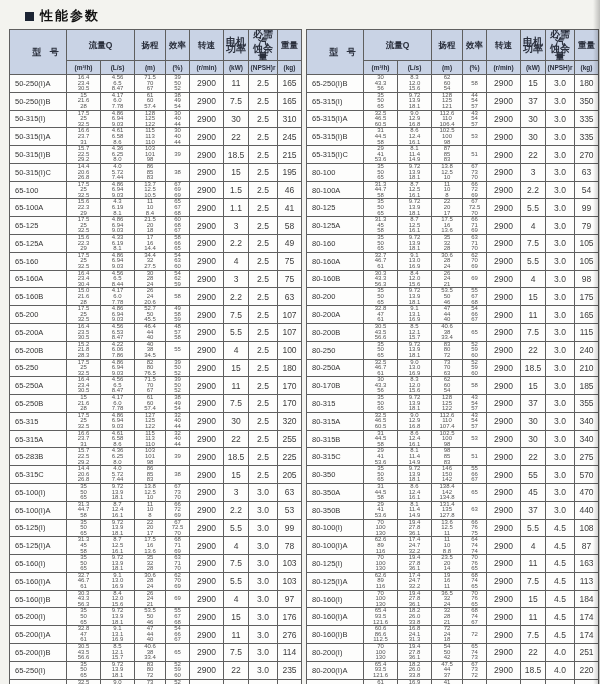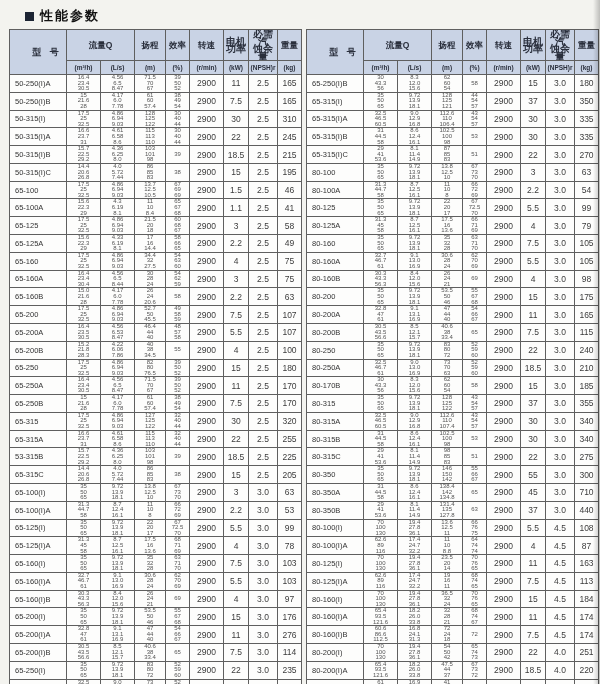--- a/index.html
+++ b/index.html
@@ -647,21 +647,21 @@
               <div>32</div>
               <div>40</div>
               <div>44</div>
             </td>
             <td class="single">2900</td>
             <td class="single">22</td>
             <td class="single">2.5</td>
             <td class="single">255</td>
           </tr>
           <tr>
-            <td class="model">53-315B</td>
+            <td class="model">65-283B</td>
             <td class="tri">
               <div>15.7</div>
               <div>22.5</div>
               <div>29.2</div>
             </td>
             <td class="tri">
               <div>4.36</div>
               <div>6.25</div>
               <div>8.0</div>
             </td>
@@ -1667,21 +1667,21 @@
               <div>142</div>
             </td>
             <td class="tri">
               <div>55</div>
               <div>66</div>
               <div>67</div>
             </td>
             <td class="single">2900</td>
             <td class="single">55</td>
             <td class="single">3.0</td>
-            <td class="single">300</td>
+            <td class="single">570</td>
           </tr>
           <tr>
             <td class="model">80-350A</td>
             <td class="tri">
               <div>31</div>
               <div>44.5</div>
               <div>58</div>
             </td>
             <td class="tri">
               <div>8.6</div>
@@ -1692,21 +1692,21 @@
               <div>138.4</div>
               <div>142</div>
               <div>134.8</div>
             </td>
             <td class="tri">
               <div>65</div>
             </td>
             <td class="single">2900</td>
             <td class="single">45</td>
             <td class="single">3.0</td>
-            <td class="single">710</td>
+            <td class="single">470</td>
           </tr>
           <tr>
             <td class="model">80-350B</td>
             <td class="tri">
               <div>29</div>
               <div>41</div>
               <div>53.6</div>
             </td>
             <td class="tri">
               <div>8.1</div>

